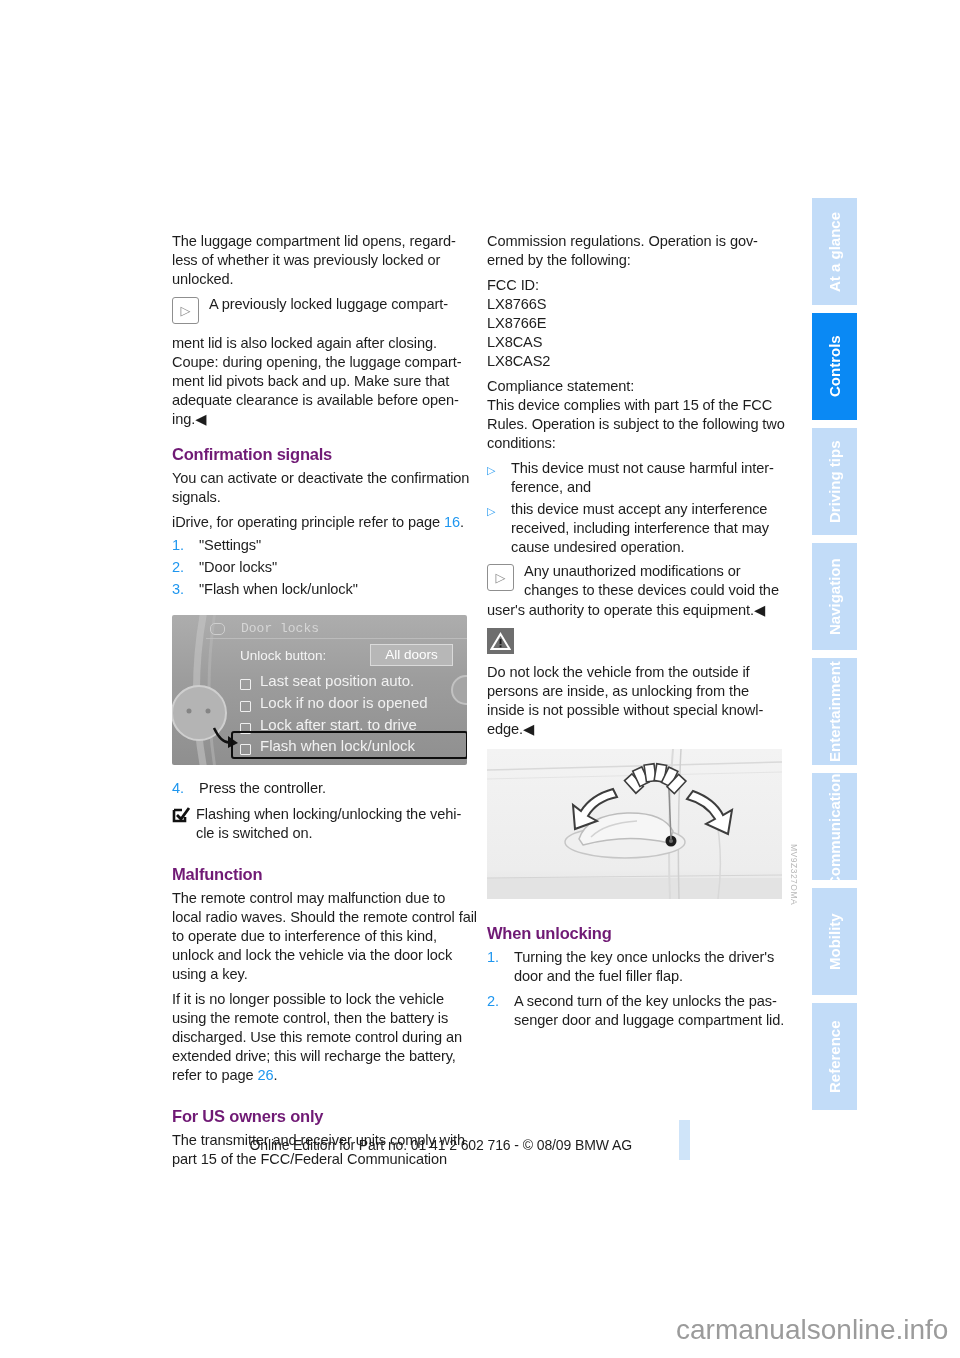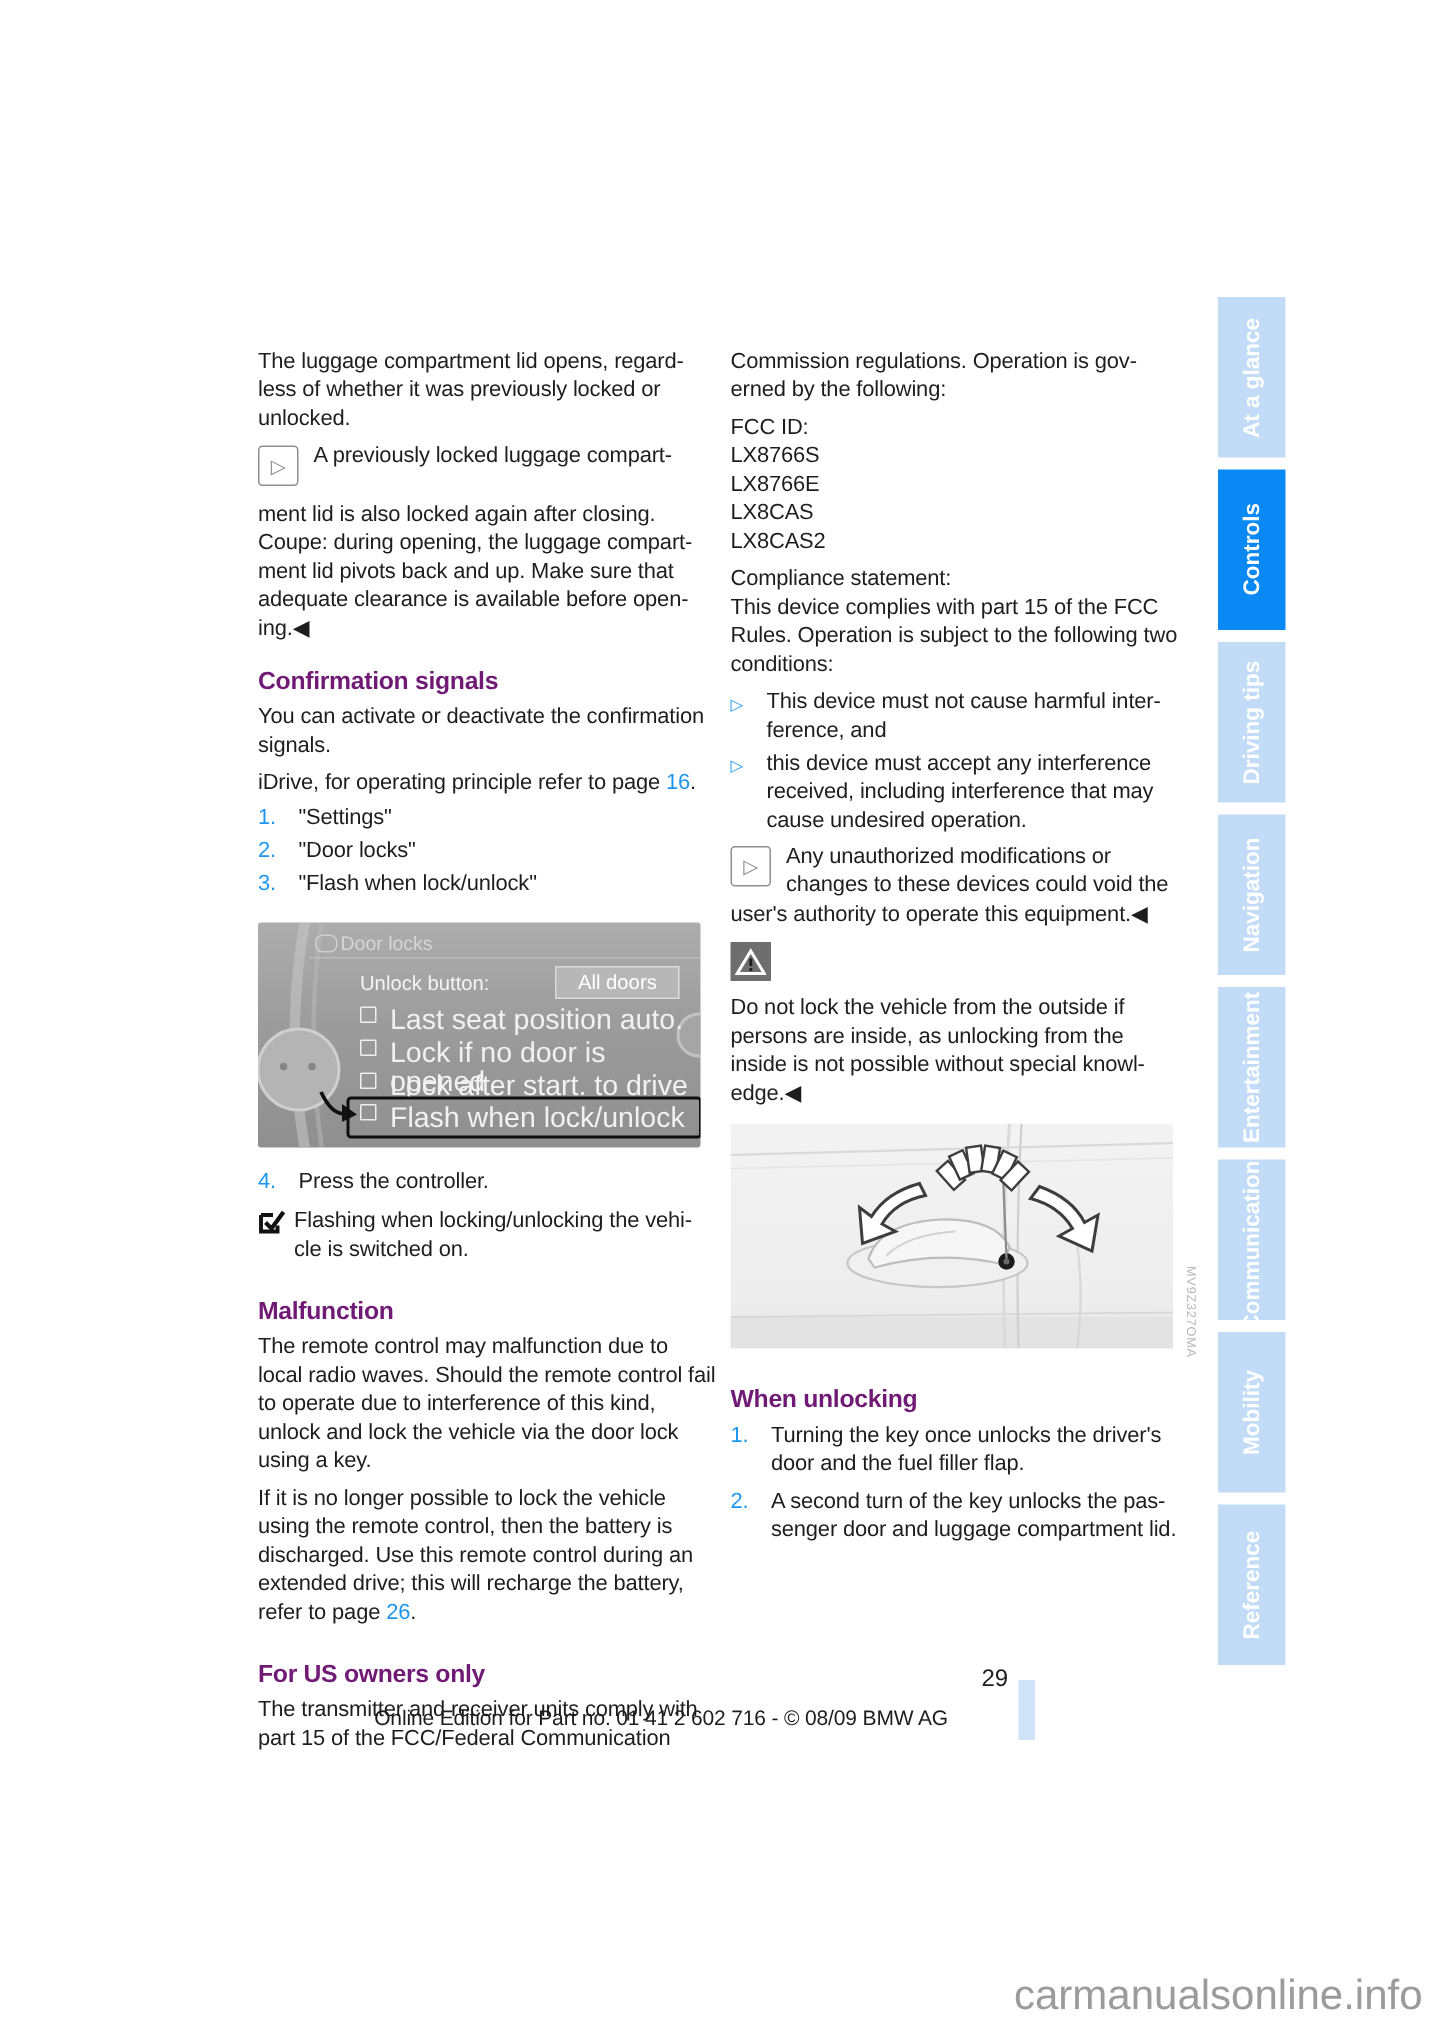--- a/index.html
+++ b/index.html
@@ -24,26 +24,26 @@
              color:#8a8a8a;font-size:13px;}
   .warn-icon{float:left;width:27px;height:26px;background:#6e6e6e;margin:2px 9px 9px 0;
              display:flex;align-items:center;justify-content:center;}
   .check-icon{float:left;width:21px;height:16px;margin:2px 3px 2px 0;}
 
   
   .scr{position:relative;width:295px;height:150px;margin:16px 0 14px 0;border-radius:2px;
        background:linear-gradient(180deg,#adadad 0%,#9c9c9c 45%,#8f8f8f 100%);overflow:hidden;}
   .scr *{letter-spacing:0;}
   .scr-svg{position:absolute;left:0;top:0;}
-  .scr-title{position:absolute;left:38px;top:4px;color:#d6d6d6;font-size:13px;display:flex;align-items:center;gap:2px;}
+  .scr-title{position:absolute;left:38px;top:4px;color:#d6d6d6;font-size:13px;display:flex;align-items:center;gap:16px;font-family:Liberation Mono, monospace;}
   .scr-title-icon{display:inline-block;width:13px;height:10px;border:1px solid #cfcfcf;border-radius:5px;}
   .scr-hr{position:absolute;left:34px;right:0;top:23px;height:1px;background:#c3c3c3;opacity:.75;}
   .scr-row1{position:absolute;left:68px;top:29px;color:#f4f4f4;font-size:13.5px;display:flex;align-items:center;gap:12px;}
   .scr-value{background:#b7b7b7;border:1px solid #dadada;color:#ffffff;padding:0 14px;height:20px;line-height:20px;text-align:center;margin-left:32px;}
-  .scr-opt{position:absolute;left:68px;color:#f1f1f1;font-size:19px;display:flex;align-items:flex-start;gap:9px;}
+  .scr-opt{position:absolute;left:68px;color:#f1f1f1;font-size:15px;display:flex;align-items:flex-end;gap:9px;}
   .scr-box{display:inline-block;width:9px;height:9px;border:1.5px solid #efefef;border-radius:1px;flex-shrink:0;}
   .scr-highlight{position:absolute;left:59px;top:116px;width:233px;height:24px;border:2px solid #0e0e0e;border-radius:3px;}
 
   
   .fig-door{position:relative;width:295px;height:150px;margin:10px 0 0 0;}
   .fig-code{position:absolute;left:297px;top:95px;writing-mode:vertical-rl;font-size:8.5px;color:#b8b8b8;letter-spacing:.5px;}
 
   
   .sidebar{position:absolute;left:812px;top:198px;width:45px;}
   .tab{width:45px;height:107px;margin-bottom:8px;background:#c2dcf8;color:#ffffff;
@@ -282,18 +282,17 @@
     <div class="tab">At a glance</div>
     <div class="tab active">Controls</div>
     <div class="tab">Driving tips</div>
     <div class="tab">Navigation</div>
     <div class="tab">Entertainment</div>
     <div class="tab">Communications</div>
     <div class="tab">Mobility</div>
     <div class="tab">Reference</div>
   </div>
 
-  <div class="page-num">29</div>
   <div class="page-marker"></div>
   <div class="footer-line">Online Edition for Part no. 01 41 2 602 716 - © 08/09 BMW AG</div>
   <div class="watermark">carmanualsonline.info</div>
 
 </div>
 
 </body></html>

